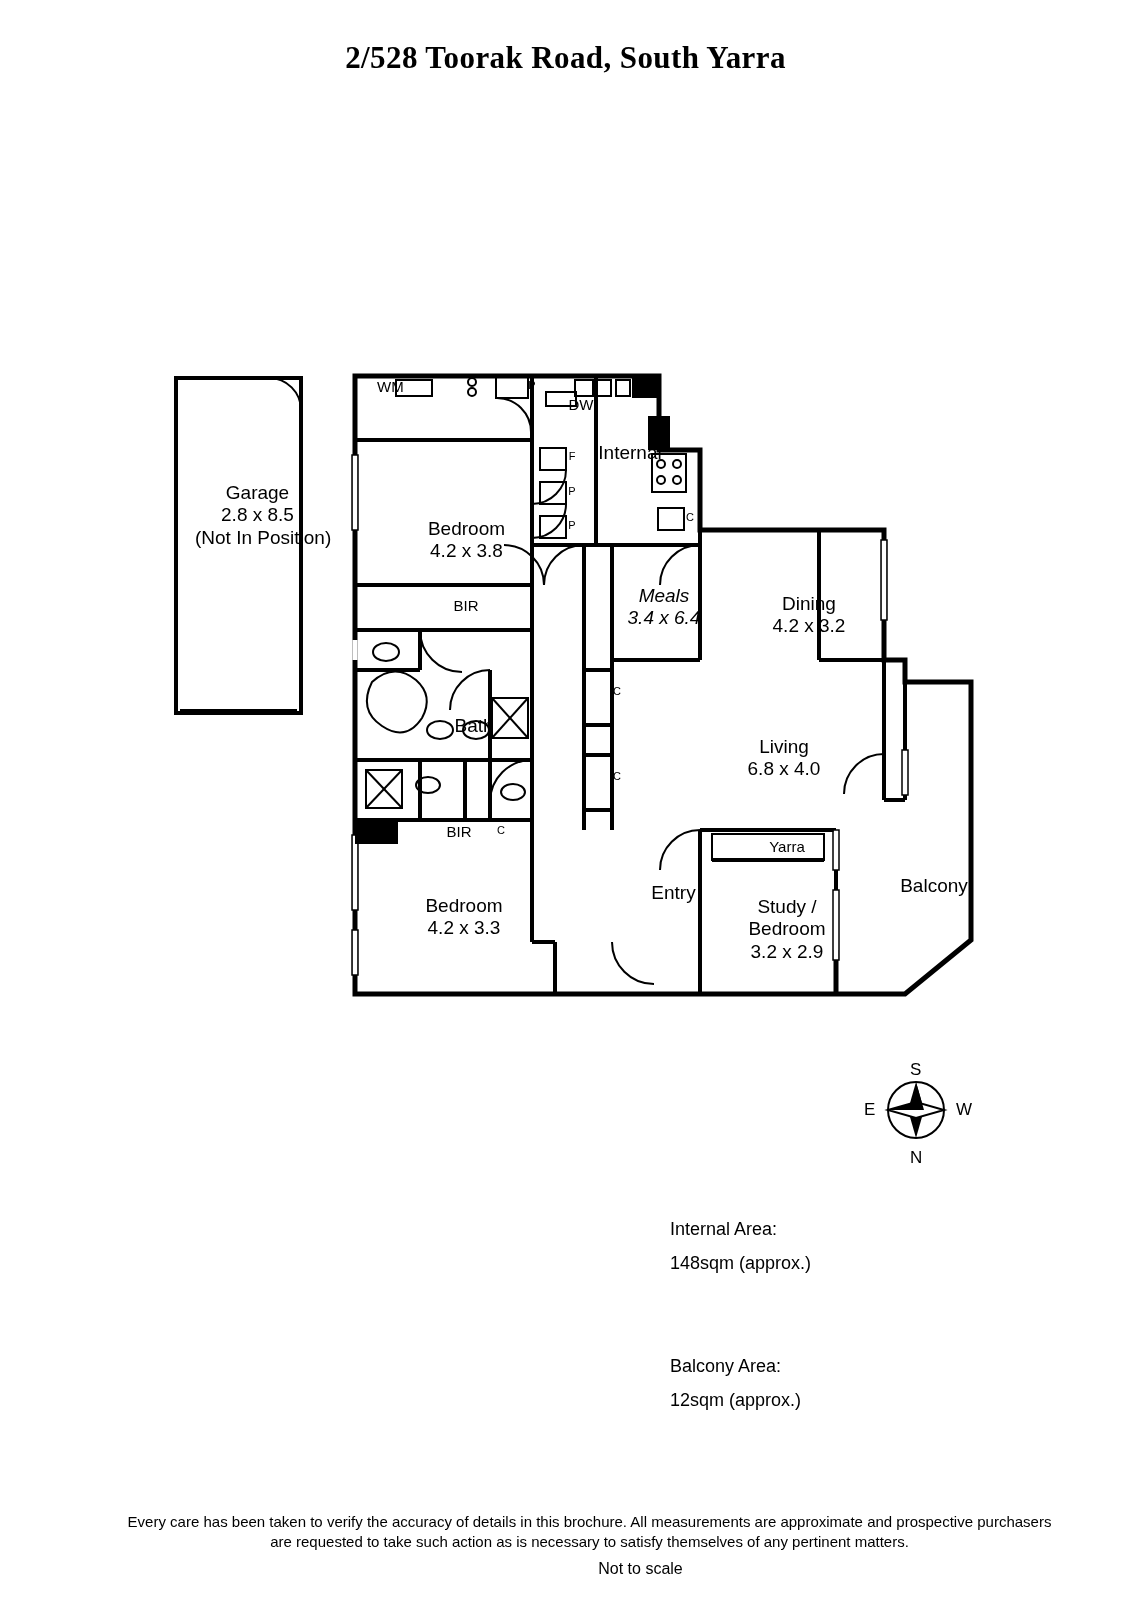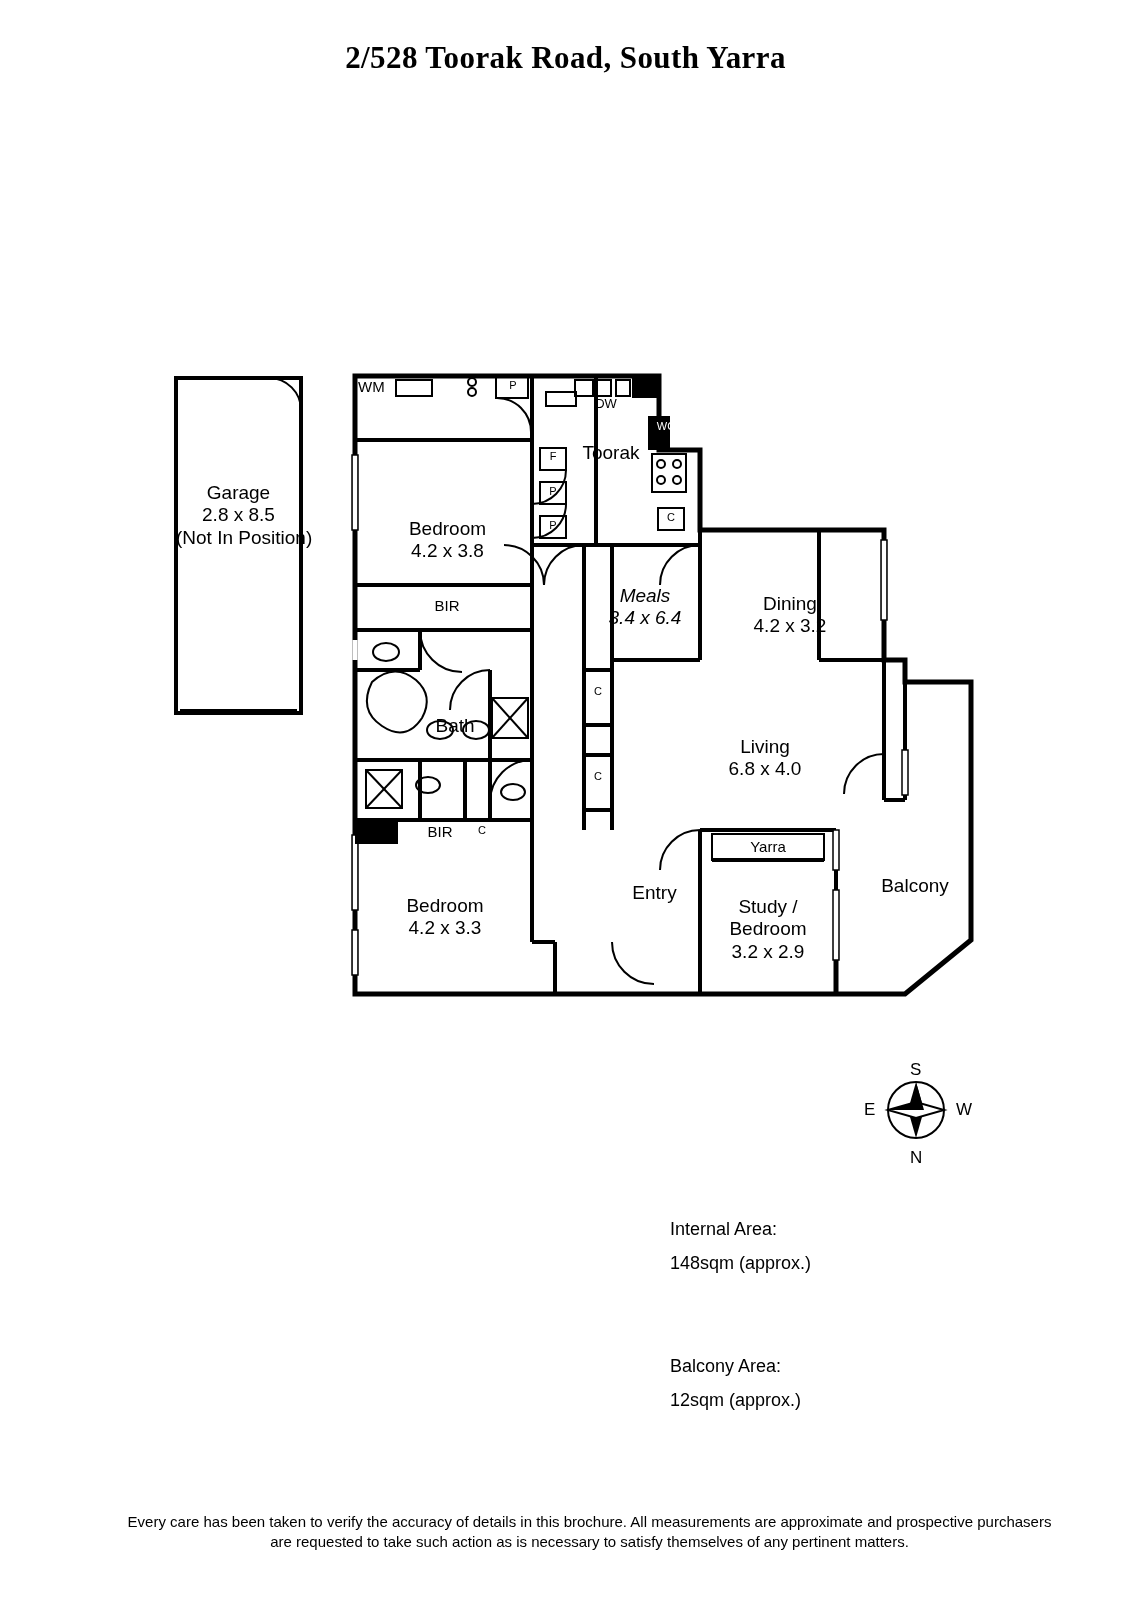--- a/index.html
+++ b/index.html
@@ -38,33 +38,33 @@
     top: 330px;
     width: 1131px;
     height: 760px;
   }
   .lbl {
     position: absolute;
     font-family: "Liberation Sans", sans-serif;
     text-align: center;
     line-height: 1.18;
     white-space: nowrap;
+    padding-left: 19px;
   }
   .lbl.room {
     font-size: 19px;
   }
   .lbl.small {
     font-size: 15px;
   }
   .lbl.tiny {
     font-size: 11px;
   }
   .lbl.xtiny {
-    font-size: 13px;
-    margin-left: 44px;
+    font-size: 15px;
   }
   .compass {
     position: absolute;
     left: 860px;
     top: 1060px;
     width: 130px;
     height: 125px;
   }
   .compass .c-lbl {
     position: absolute;
@@ -309,21 +309,21 @@
       <span>2.8 x 8.5</span><br>
       <span class="small">(Not In Position)</span>
     </div>
 
     <div class="lbl small" style="left:358px; top:48px; width:34px; text-align:left;">WM</div>
     <div class="lbl tiny" style="left:504px; top:49px; width:18px;">P</div>
     <div class="lbl xtiny" style="left:548px; top:66px; width:28px;">DW</div>
     <div class="lbl tiny" style="left:650px; top:90px; width:32px; color:#ffffff;">WC</div>
 
 
-    <div class="lbl room" style="left:540px; top:112px; width:142px;">Toorak</div>
+    <div class="lbl room" style="left:540px; top:112px; width:142px;">Internal</div>
 
     <div class="lbl tiny" style="left:543px; top:120px; width:20px;">F</div>
     <div class="lbl tiny" style="left:543px; top:155px; width:20px;">P</div>
     <div class="lbl tiny" style="left:543px; top:189px; width:20px;">P</div>
     <div class="lbl tiny" style="left:661px; top:181px; width:20px;">C</div>
 
     <div class="lbl room" style="left:370px; top:188px; width:155px;">
       <span>Bedroom</span><br>
       <span>4.2 x 3.8</span>
     </div>
@@ -393,14 +393,15 @@
     <div class="row">
       <span>Balcony Area:</span>
       <span class="val">12sqm (approx.)</span>
     </div>
   </div>
 
   <div class="footer">
     <div>Every care has been taken to verify the accuracy of details in this brochure.  All measurements are approximate and prospective purchasers</div>
     <div>are requested to take such action as is necessary to satisfy themselves of any pertinent matters.</div>
   </div>
+  <div class="notscale">Not to scale</div>
 
 </div>
 
 </body></html>

